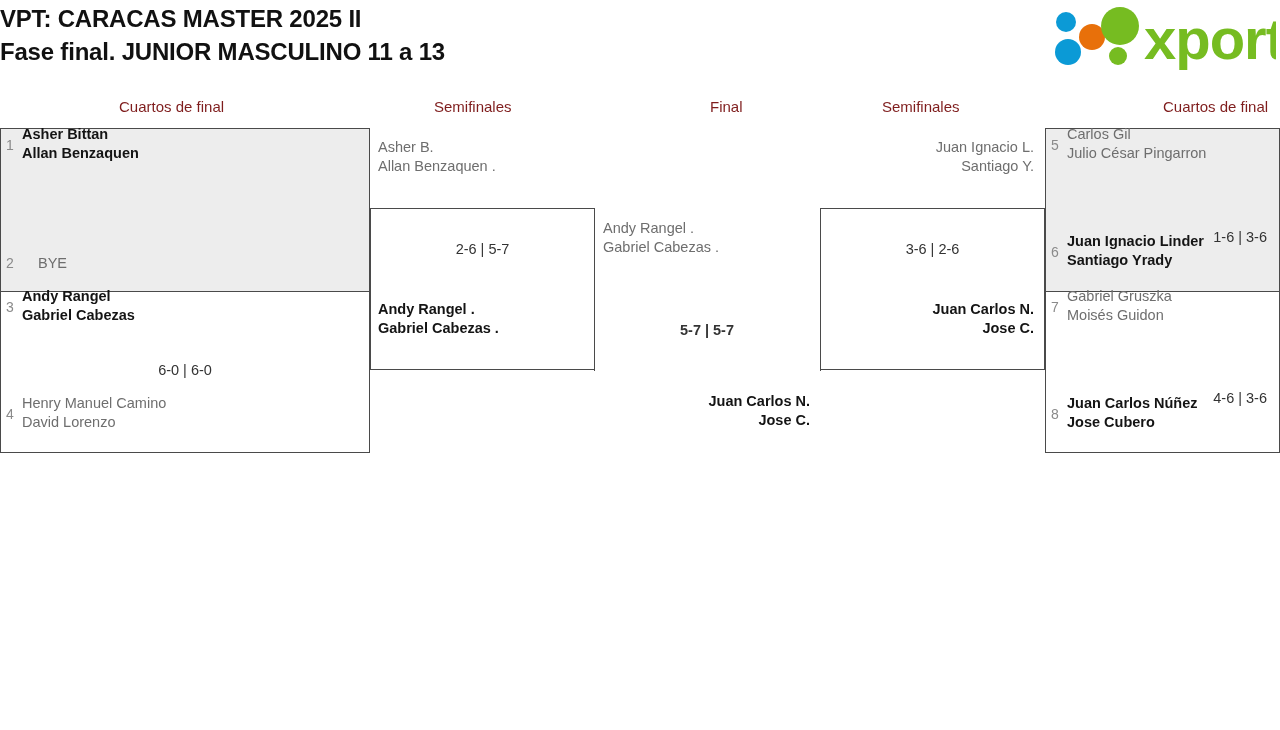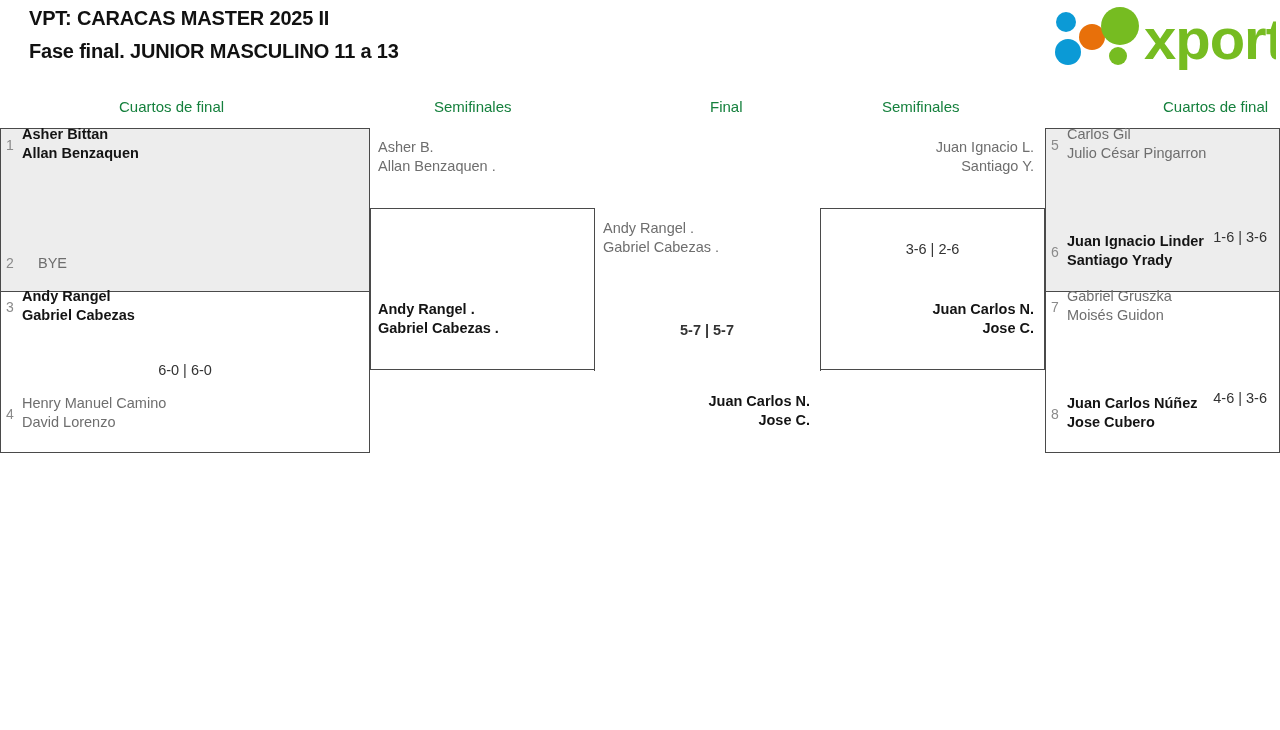--- a/index.html
+++ b/index.html
@@ -9,32 +9,32 @@
     font-family:"Liberation Sans","DejaVu Sans",sans-serif;
     color:#1a1a1a;
     overflow:hidden;
     position:relative;
   }
   .root{position:relative;width:1280px;height:730px;}
 
   
   .title-block{position:absolute;left:0;top:2px;}
   .title-line{
-    font-size:20px;font-weight:700;letter-spacing:-0.2px;
-    line-height:33px;color:#111;white-space:nowrap;padding-left:29px;
+    font-size:24px;font-weight:700;letter-spacing:-0.2px;
+    line-height:33px;color:#111;white-space:nowrap;
   }
 
   
   .logo{position:absolute;left:1048px;top:4px;width:228px;height:66px;}
   .logo svg{display:block;}
 
   
   .round-head{
     position:absolute;top:96px;
-    font-size:15px;font-weight:400;color:#15803d;
+    font-size:15px;font-weight:400;color:#7f1d1d;
     white-space:nowrap;line-height:22px;
   }
 
   
   .box{position:absolute;box-sizing:border-box;border:1px solid #4a4a4a;}
   .box.grey{background:#ededed;}
   .box.white{background:#ffffff;}
 
   
   .line{position:absolute;background:#4a4a4a;}
@@ -128,20 +128,21 @@
   <div class="line v" style="left:369px;top:209px;height:163px;"></div>
 
   <div class="team" style="left:374px;top:138px;width:215px;">
     <div class="names">
       <span class="nm">Asher B.</span>
       <span class="nm">Allan Benzaquen .</span>
     </div>
   </div>
 
   <div class="box white" style="left:370px;top:208px;width:225px;height:162px;"></div>
+  <div class="score c" style="left:370px;top:240px;width:225px;text-align:center;">2-6 | 5-7</div>
   <div class="team win" style="left:374px;top:300px;width:215px;">
     <div class="names">
       <span class="nm">Andy Rangel .</span>
       <span class="nm">Gabriel Cabezas .</span>
     </div>
   </div>
 
   <div class="line v" style="left:594px;top:289px;height:82px;"></div>
 
   <div class="team" style="left:599px;top:219px;width:215px;">

